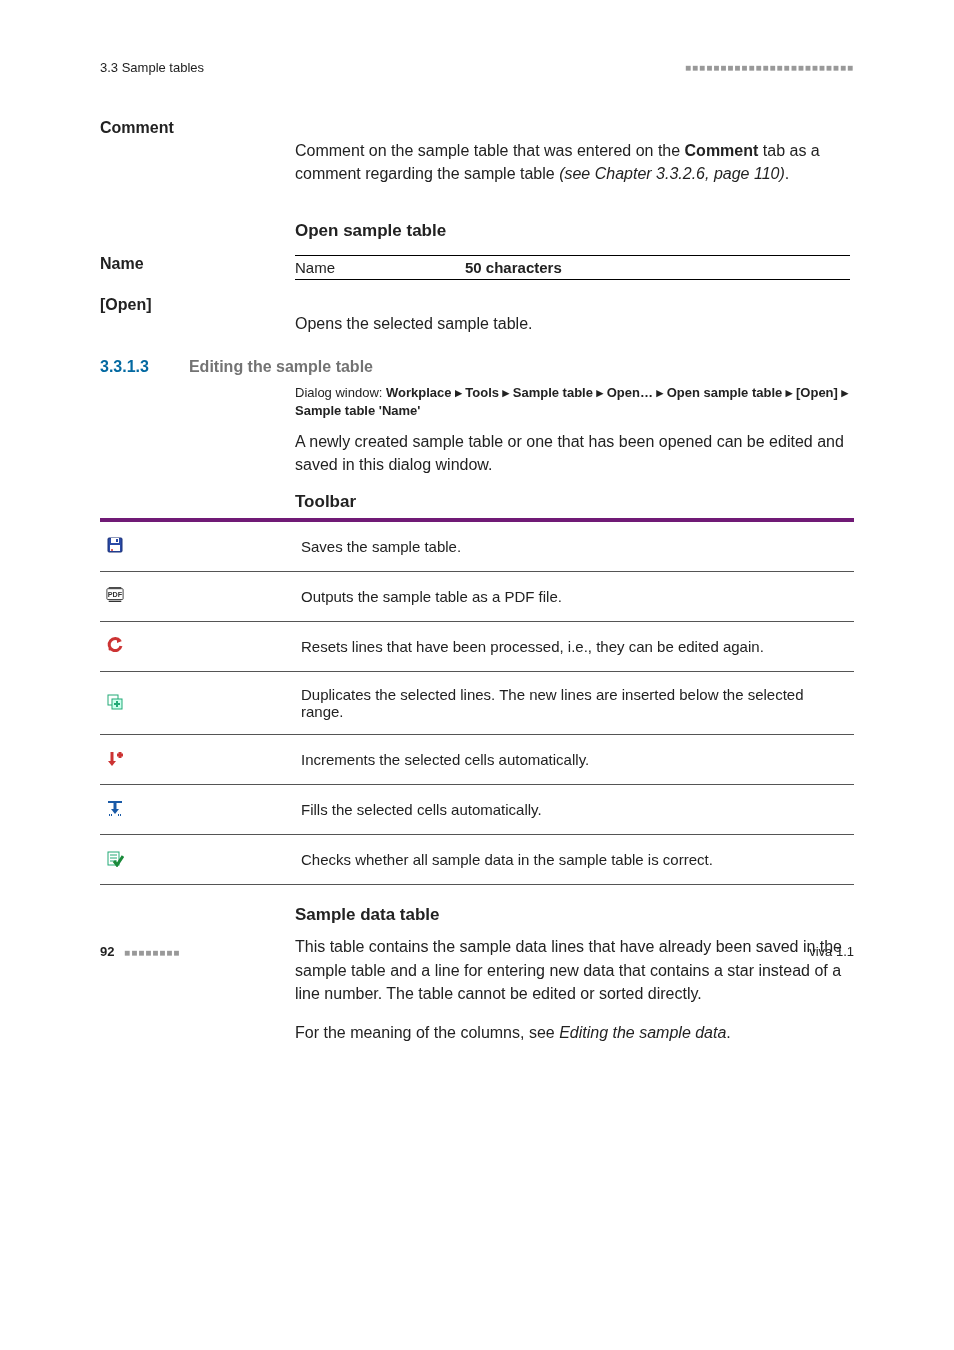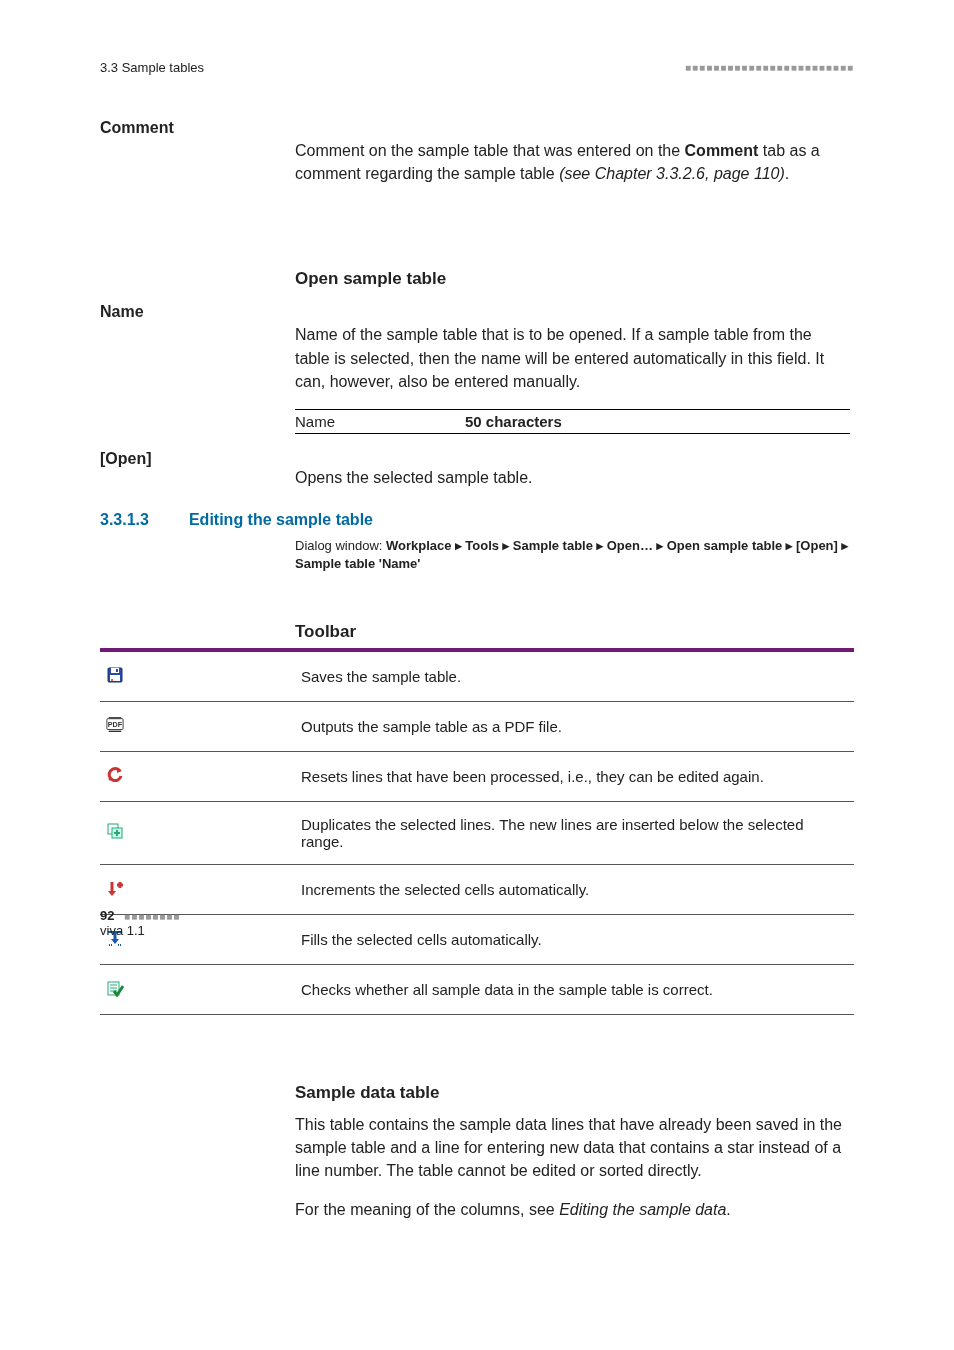--- a/index.html
+++ b/index.html
@@ -7,34 +7,34 @@
   .page { position: relative; width: 954px; height: 1000px; padding: 60px 100px 50px 100px; }
   .top-header { display: flex; justify-content: space-between; align-items: center; font-size: 13px; margin-bottom: 40px; }
   .top-header .dots { letter-spacing: 1px; color: #999; font-size: 10px; }
   .col-left { width: 195px; }
   .col-right { width: 555px; }
   .row { display: flex; align-items: flex-start; }
   .term { font-weight: bold; font-size: 16px; margin-top: 4px; }
   .para { font-size: 16px; line-height: 1.45; margin-bottom: 16px; }
   .para .bold { font-weight: bold; }
   .para .italic { font-style: italic; }
-  .h-sub { font-weight: bold; font-size: 17px; margin-bottom: 10px; margin-top: 48px; }
+  .h-sub { font-weight: bold; font-size: 17px; margin-bottom: 10px; }
   .entry-line { border-top: 1px solid #000; border-bottom: 1px solid #000; display: flex; padding: 3px 0; font-size: 15px; margin-top: 4px;}
   .entry-line .label { width: 170px; }
   .entry-line .val { font-weight: bold; }
   .sec-num { font-weight: bold; color: #0369a1; font-size: 16px; }
-  .sec-title { font-weight: bold; color: #0369a1; font-size: 16px; margin-left: 40px;}
+  .sec-title { font-weight: bold; color: #737373; font-size: 16px; margin-left: 40px;}
   .dialog-path { font-size: 13px; line-height: 1.4; margin-bottom: 10px; }
   .dialog-path .bold { font-weight: bold; }
   .toolbar-table { width: 100%; border-collapse: collapse; margin-top: 4px; }
   .toolbar-table td { border-top: 1px solid #555; border-bottom: 1px solid #555; padding: 14px 6px; vertical-align: middle; font-size: 15px; }
   .toolbar-table td.icon-cell { width: 195px; padding-left: 6px; }
   .toolbar-table tr:first-child td { border-top: 4px solid #701a75; }
   .icon-box { width: 18px; height: 18px; display: inline-flex; align-items: center; justify-content: center; }
-  .footer { position: absolute; bottom: 62px; left: 100px; right: 100px; display: flex; justify-content: space-between; font-size: 13px; flex-direction: column; }
+  .footer { position: absolute; bottom: 41px; left: 100px; right: 100px; display: flex; justify-content: space-between; font-size: 13px; }
   .footer .pg { font-weight: bold; }
   .footer .dots { letter-spacing: 1px; color: #999; font-size: 10px; margin-left: 6px;}
 </style>
 </head>
 <body>
 
 <div class="page">
 
   <div class="top-header">
     <span>3.3 Sample tables</span>
@@ -57,21 +57,20 @@
     <div class="col-right">
       <div class="h-sub">Open sample table</div>
     </div>
   </div>
 
   <div class="row">
     <div class="col-left">
       <div class="term">Name</div>
     </div>
     <div class="col-right">
-      <p class="para" style="margin-top:24px;">Name of the sample table that is to be opened. If a sample table from the table is selected, then the name will be entered automatically in this field. It can, however, also be entered manually.</p>
       <div class="entry-line">
         <span class="label">Name</span>
         <span class="val">50 characters</span>
       </div>
     </div>
   </div>
 
   <div class="row" style="margin-top:12px; margin-bottom:22px;">
     <div class="col-left">
       <div class="term">[Open]</div>
@@ -87,20 +86,21 @@
       <span class="sec-title">Editing the sample table</span>
     </div>
   </div>
 
   <div class="row">
     <div class="col-left"></div>
     <div class="col-right">
       <p class="dialog-path">
         <span>Dialog window: </span><span class="bold">Workplace ▸ Tools ▸ Sample table ▸ Open… ▸ Open sample table ▸ [Open] ▸ Sample table 'Name'</span>
       </p>
+      <p class="para">A newly created sample table or one that has been opened can be edited and saved in this dialog window.</p>
       <div class="h-sub" style="margin-bottom:2px;">Toolbar</div>
     </div>
   </div>
 
   <table class="toolbar-table">
     <tbody>
         <tr>
       <td class="icon-cell">
         <span class="icon-box">
           <svg width="18" height="18" viewBox="0 0 18 18">

